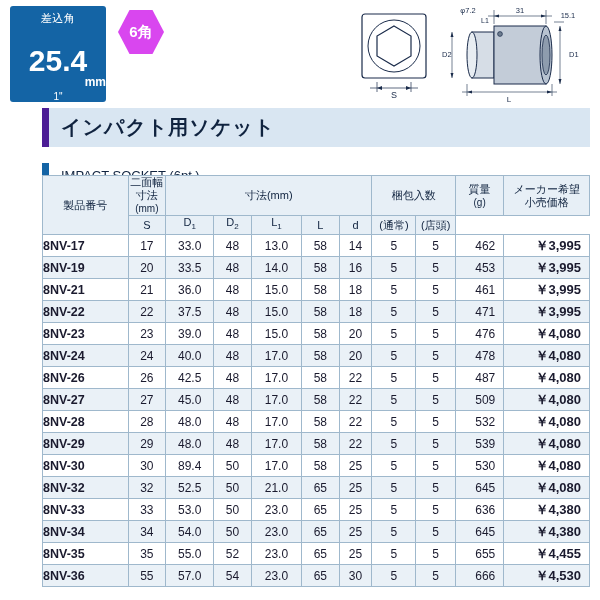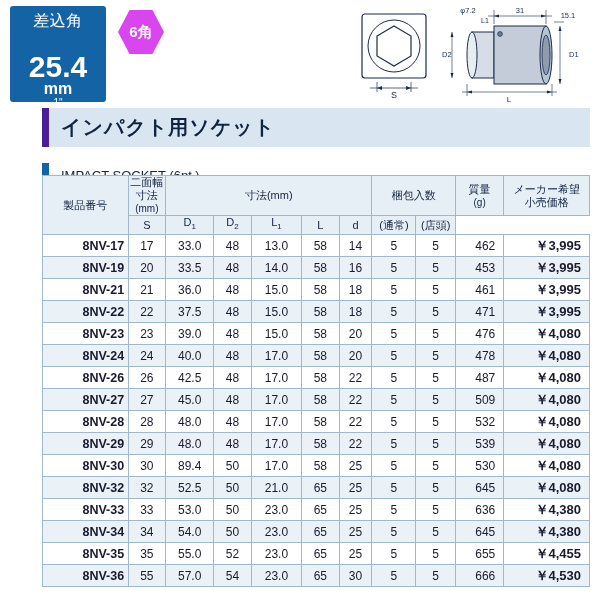--- a/index.html
+++ b/index.html
@@ -17,23 +17,23 @@
   .topband{
     position:relative;height:108px;
     border-bottom:0px solid #fff;
   }
   .badge-sq{
     position:absolute;left:10px;top:6px;
     width:96px;height:96px;background:#1464a5;
     border-radius:3px;
     color:#fff;text-align:center;
   }
-  .badge-sq .t1{font-size:16px;margin-top:5px;letter-spacing:0.5px;}
+  .badge-sq .t1{font-size:11px;margin-top:5px;letter-spacing:0.5px;}
   .badge-sq .t2{font-size:30px;font-weight:bold;line-height:30px;margin-top:20px;}
-  .badge-sq .t3{font-size:16px;font-weight:bold;line-height:13px;}
+  .badge-sq .t3{font-size:12px;font-weight:bold;line-height:13px;text-align:right;}
   .badge-sq .t4{font-size:10px;margin-top:2px;}
   .badge-hex{
     position:absolute;left:118px;top:10px;
     width:74px;height:44px;
   }
   .hexshape{
     position:absolute;left:0;top:0;width:46px;height:44px;
     background:#d946ef;
     clip-path:polygon(25% 0%,75% 0%,100% 50%,75% 100%,25% 100%,0% 50%);
   }
@@ -71,21 +71,21 @@
   thead th{
     background:#e7eff6;
     font-weight:normal;
     color:#10233f;
     font-size:11px;
     line-height:13px;
     height:18px;
   }
   tbody td{height:21px;background:#ffffff;}
   tbody tr.alt td{background:#eaf1f7;}
-  td.code{font-weight:bold;font-size:12.5px;text-align:center;padding-left:36px;}
+  td.code{font-weight:bold;font-size:12.5px;text-align:left;}
   td.price{text-align:right;padding-right:8px;font-weight:bold;font-size:13px;}
   td.weight{text-align:right;padding-right:8px;margin-top:31px;}
   .sub{font-size:8px;vertical-align:sub;}
   .hdr-unit{font-size:10px;}
 
   
   .watermark{
     position:absolute;left:0;top:272px;width:600px;text-align:center;
     font-size:30px;font-weight:bold;color:rgba(150,170,190,0.28);
     letter-spacing:2px;pointer-events:none;

